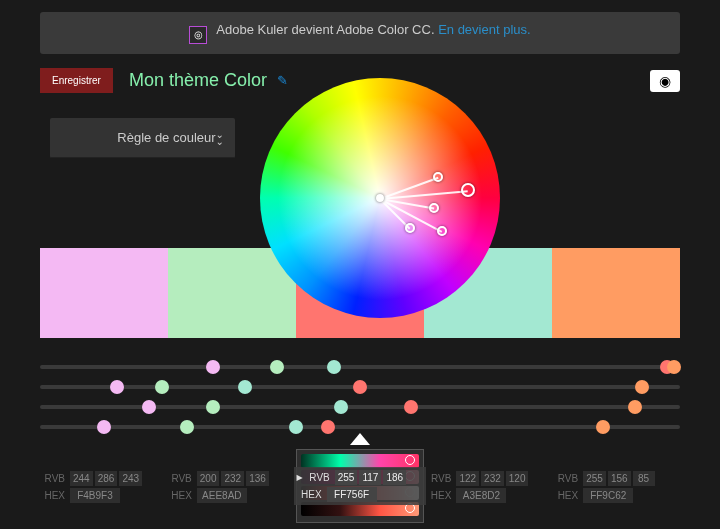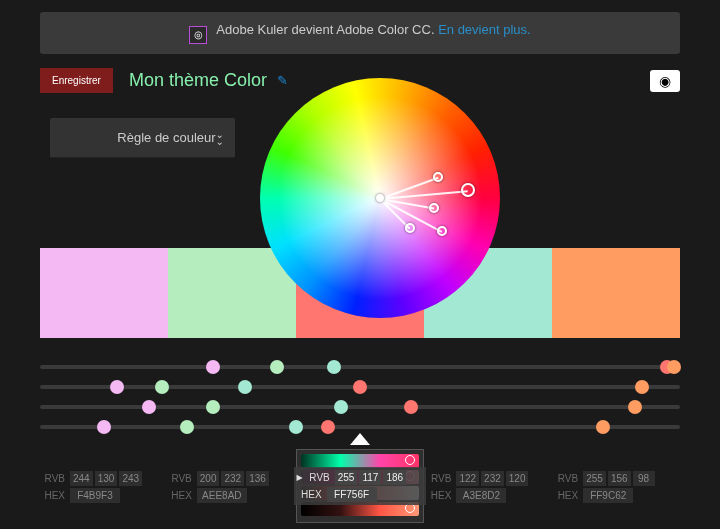--- a/index.html
+++ b/index.html
@@ -146,21 +146,21 @@
       <div class="h" style="left: 40%; background: rgb(163, 232, 210);"></div>
       <div class="h" style="left: 88%; background: rgb(255, 156, 98);"></div>
     </div>
   </div>
 
 <div class="vals" id="vals">
     <div class="vcol">
       <div class="vr">
         <span class="vlab">RVB</span>
         <span class="vbox">244</span>
-        <span class="vbox">130</span>
+        <span class="vbox">286</span>
         <span class="vbox">243</span>
       </div>
       <div class="vr">
         <span class="vlab">HEX</span>
         <span class="vbox" style="min-width:50px">F4B9F3</span>
       </div>
     </div>
     <div class="vcol">
       <div class="vr">
         <span class="vlab">RVB</span>
@@ -196,20 +196,20 @@
       <div class="vr">
         <span class="vlab">HEX</span>
         <span class="vbox" style="min-width:50px">A3E8D2</span>
       </div>
     </div>
     <div class="vcol">
       <div class="vr">
         <span class="vlab">RVB</span>
         <span class="vbox">255</span>
         <span class="vbox">156</span>
-        <span class="vbox">98</span>
+        <span class="vbox">85</span>
       </div>
       <div class="vr">
         <span class="vlab">HEX</span>
         <span class="vbox" style="min-width:50px">FF9C62</span>
       </div>
     </div>
   </div>
 
 </body></html>

